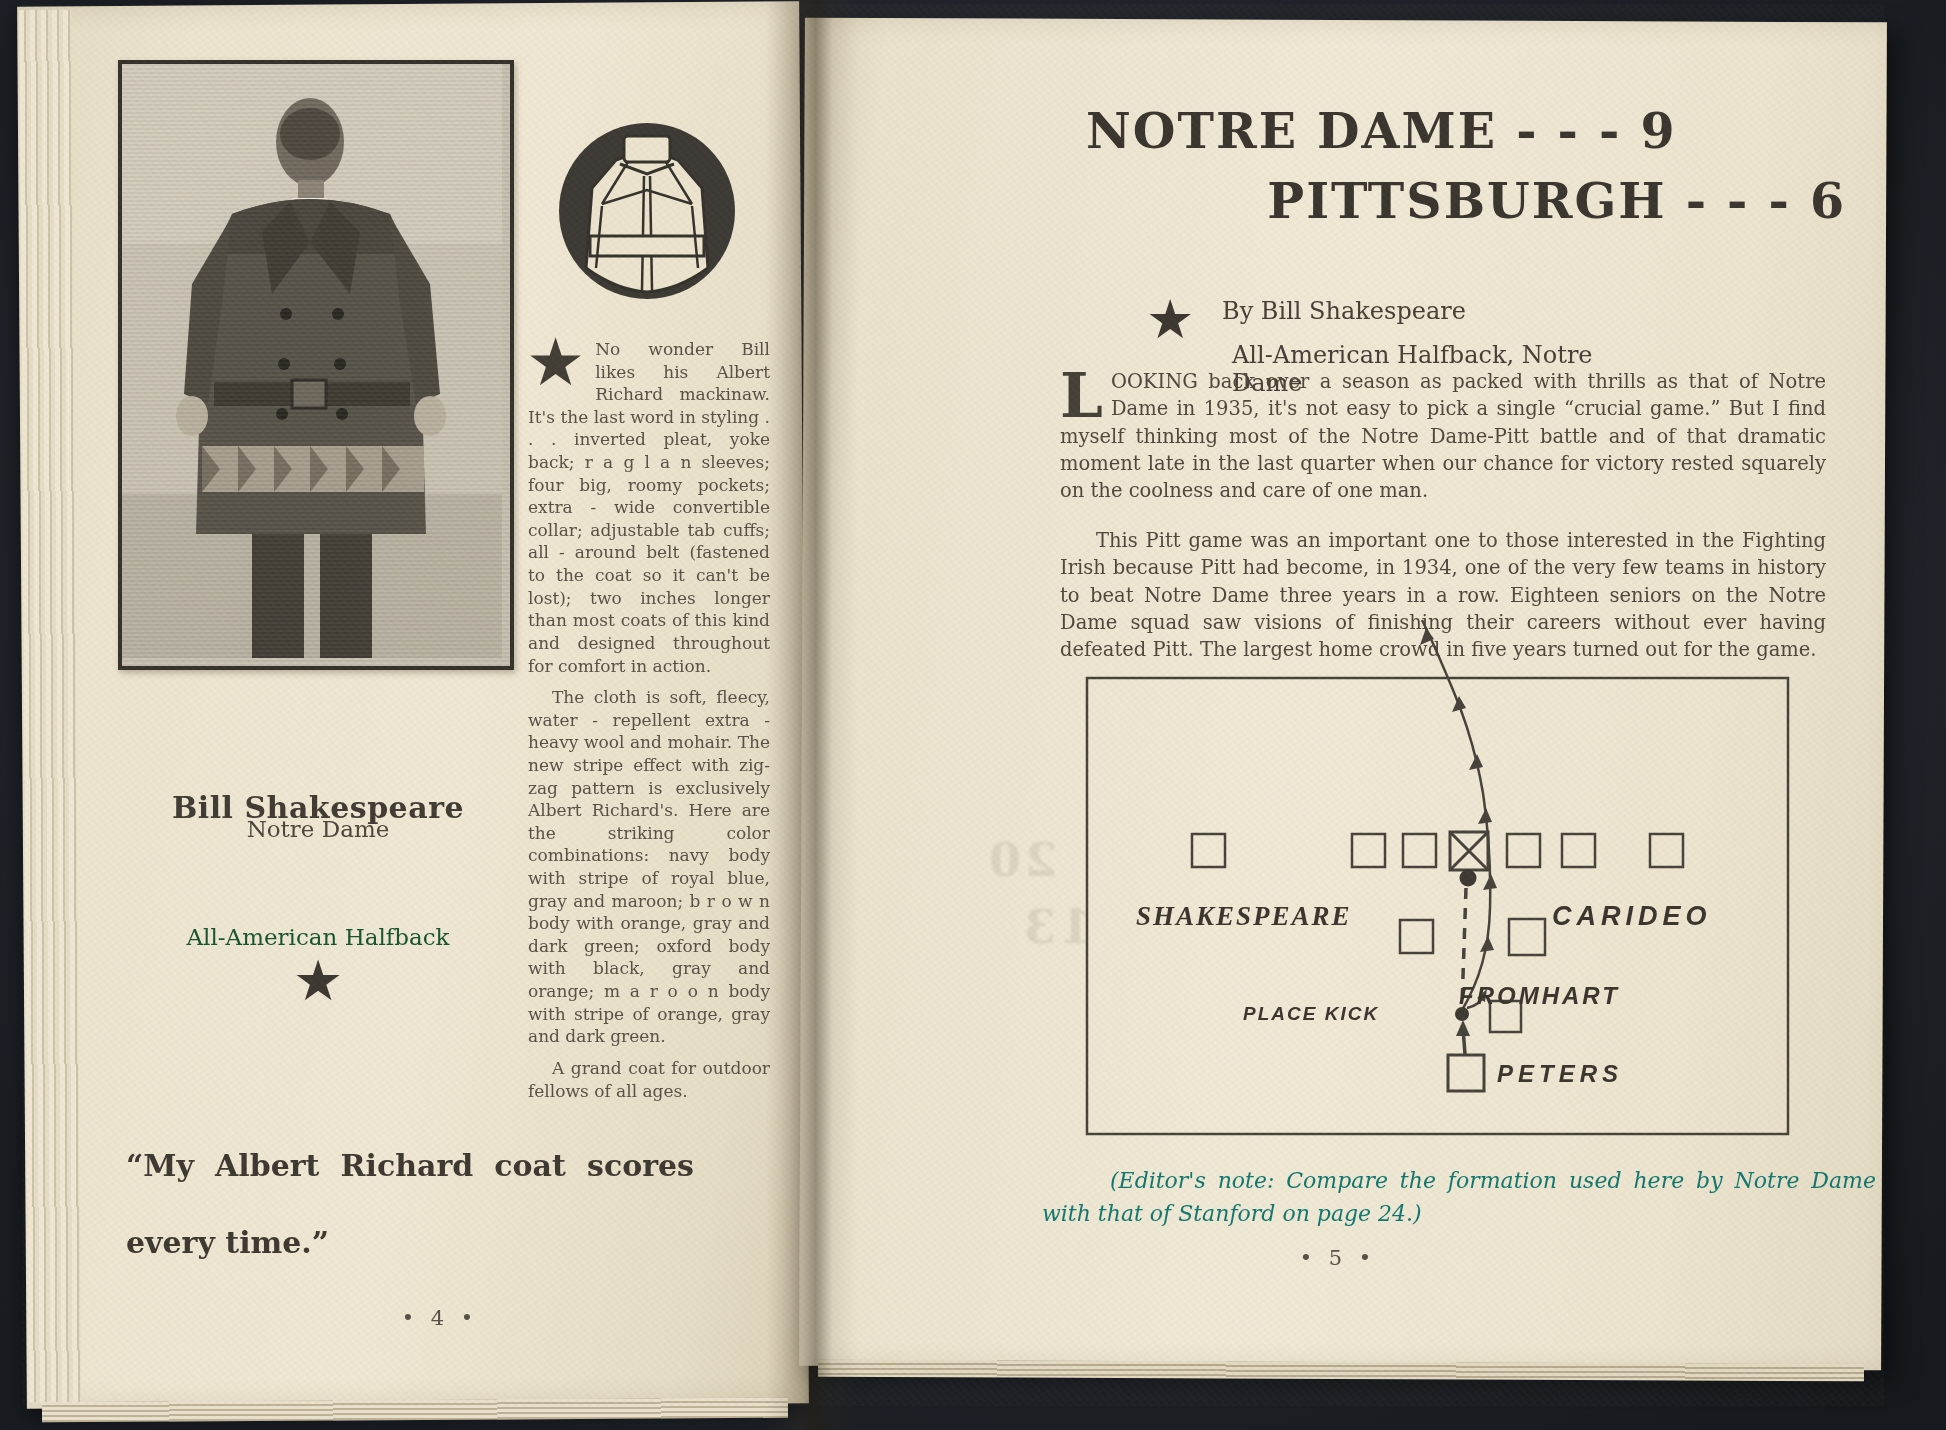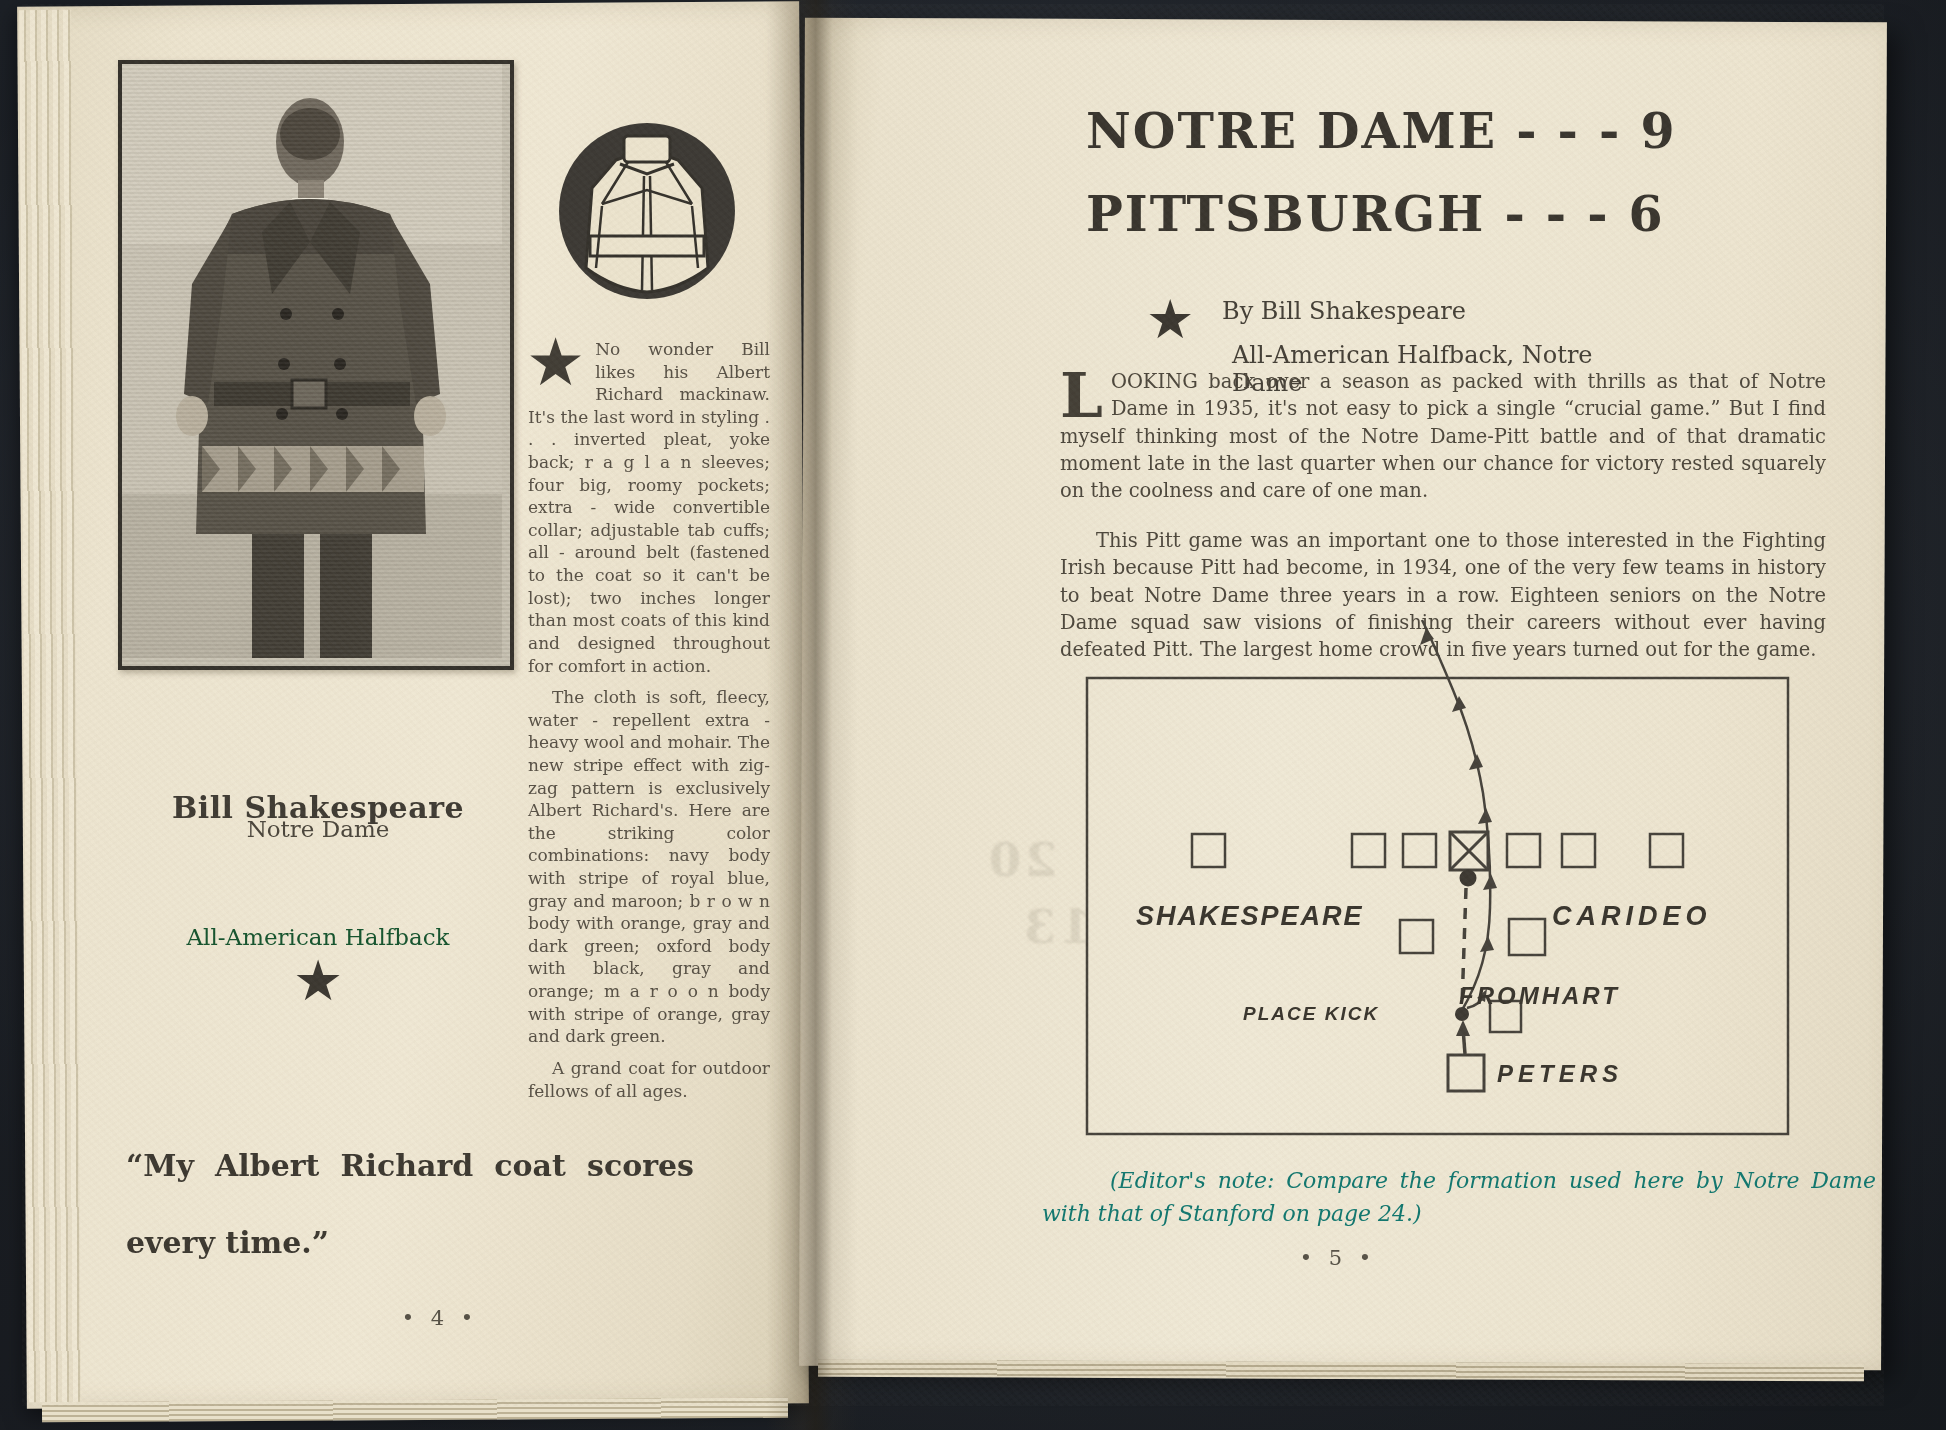--- a/index.html
+++ b/index.html
@@ -81,35 +81,35 @@
   .quote{
     left:126px;top:1128px;width:568px;
     font-size:30px;font-weight:bold;line-height:2.55;text-align:justify;color:#3b372f;
   }
   .pagenum{font-size:21px;letter-spacing:5px;color:#555045;text-align:center;}
   .pn4{left:320px;top:1306px;width:240px;}
   .pn5{left:1218px;top:1246px;width:240px;}
 
   
   .title{left:1086px;width:760px;font-weight:bold;color:#38342d;font-size:49px;letter-spacing:2px;white-space:nowrap;}
-  .t1{top:102px;} .t2{top:185px;}
+  .t1{top:102px;} .t2{top:172px;text-align:right;}
   .star-by{left:1146px;top:288px;font-size:54px;color:#3a362f;font-family:"DejaVu Sans",sans-serif;}
   .byline{left:1222px;top:297px;width:420px;font-size:24px;font-weight:normal;color:#433e35;}
   .byline .credit{margin:16px 0 0 10px;}
   .article{left:1060px;width:766px;font-size:19.5px;line-height:1.4;text-align:justify;color:#4c463b;}
   .p1{top:368px;}
   .p2{top:527px;}
   .p2 .body{text-indent:36px;display:block;}
   .dropcap{float:left;font-size:61px;line-height:.8;font-weight:bold;padding:4px 8px 0 0;color:#433e35;}
   .ghost{color:rgba(92,86,68,.12);font-weight:bold;transform:scaleX(-1);font-size:46px;letter-spacing:4px;filter:blur(1px);}
   .diagram-label{
     position:absolute;font-family:"Liberation Sans",sans-serif;
     font-weight:bold;font-style:italic;color:#38342c;letter-spacing:2px;white-space:nowrap;
   }
-  .lab-shak{left:1136px;top:901px;font-size:27px;}
+  .lab-shak{left:1136px;top:901px;font-size:27px;font-family:Liberation Serif, serif;}
   .lab-car{left:1552px;top:901px;font-size:27px;letter-spacing:5px;}
   .lab-from{left:1459px;top:982px;font-size:24px;letter-spacing:3px;}
   .lab-pk{left:1243px;top:1003px;font-size:19px;letter-spacing:2px;}
   .lab-pet{left:1497px;top:1060px;font-size:24px;letter-spacing:5px;}
   .ednote{
     left:1042px;top:1164px;width:834px;
     font-style:italic;font-size:22px;line-height:1.5;color:#0f766e;text-indent:68px;text-align:justify;
   }
 </style>
 </head>

